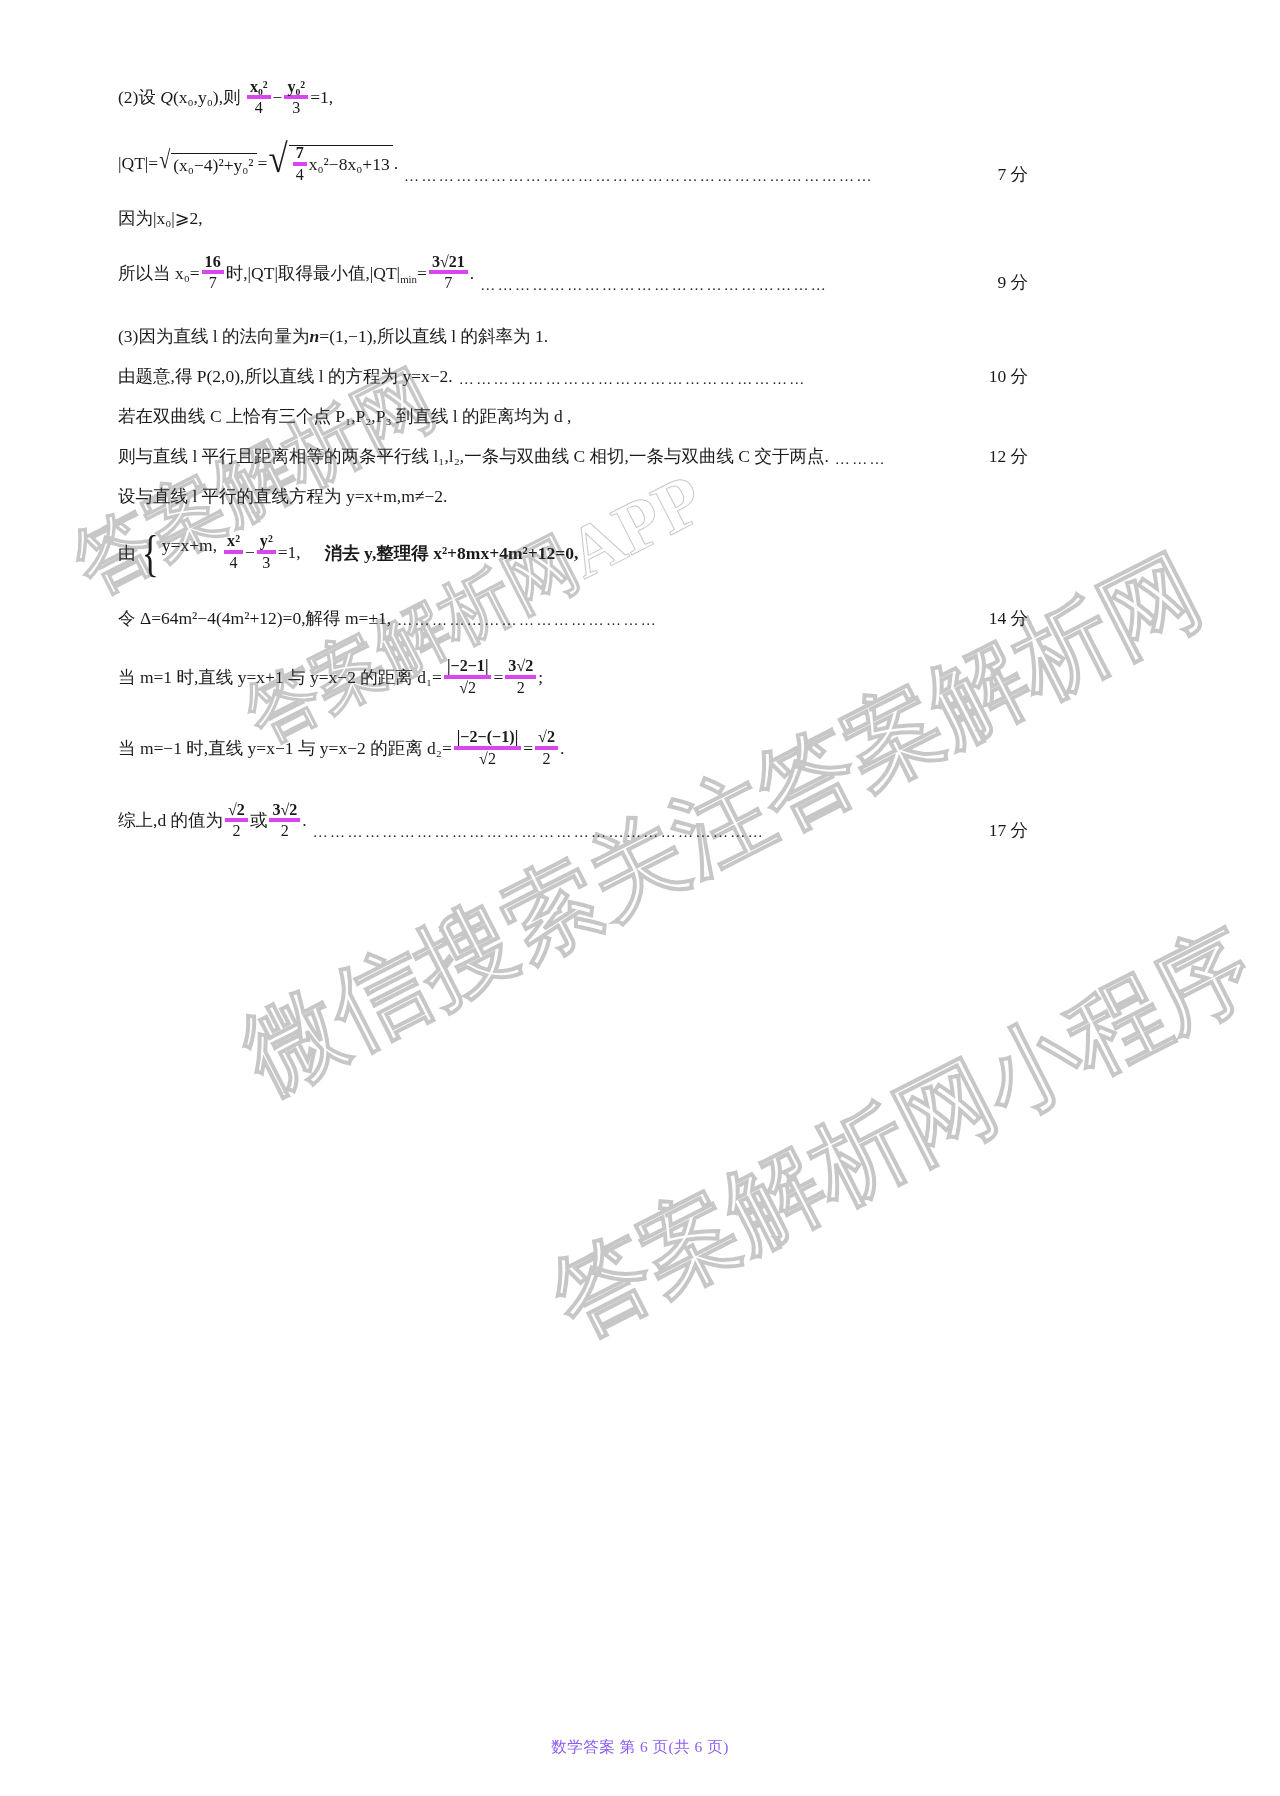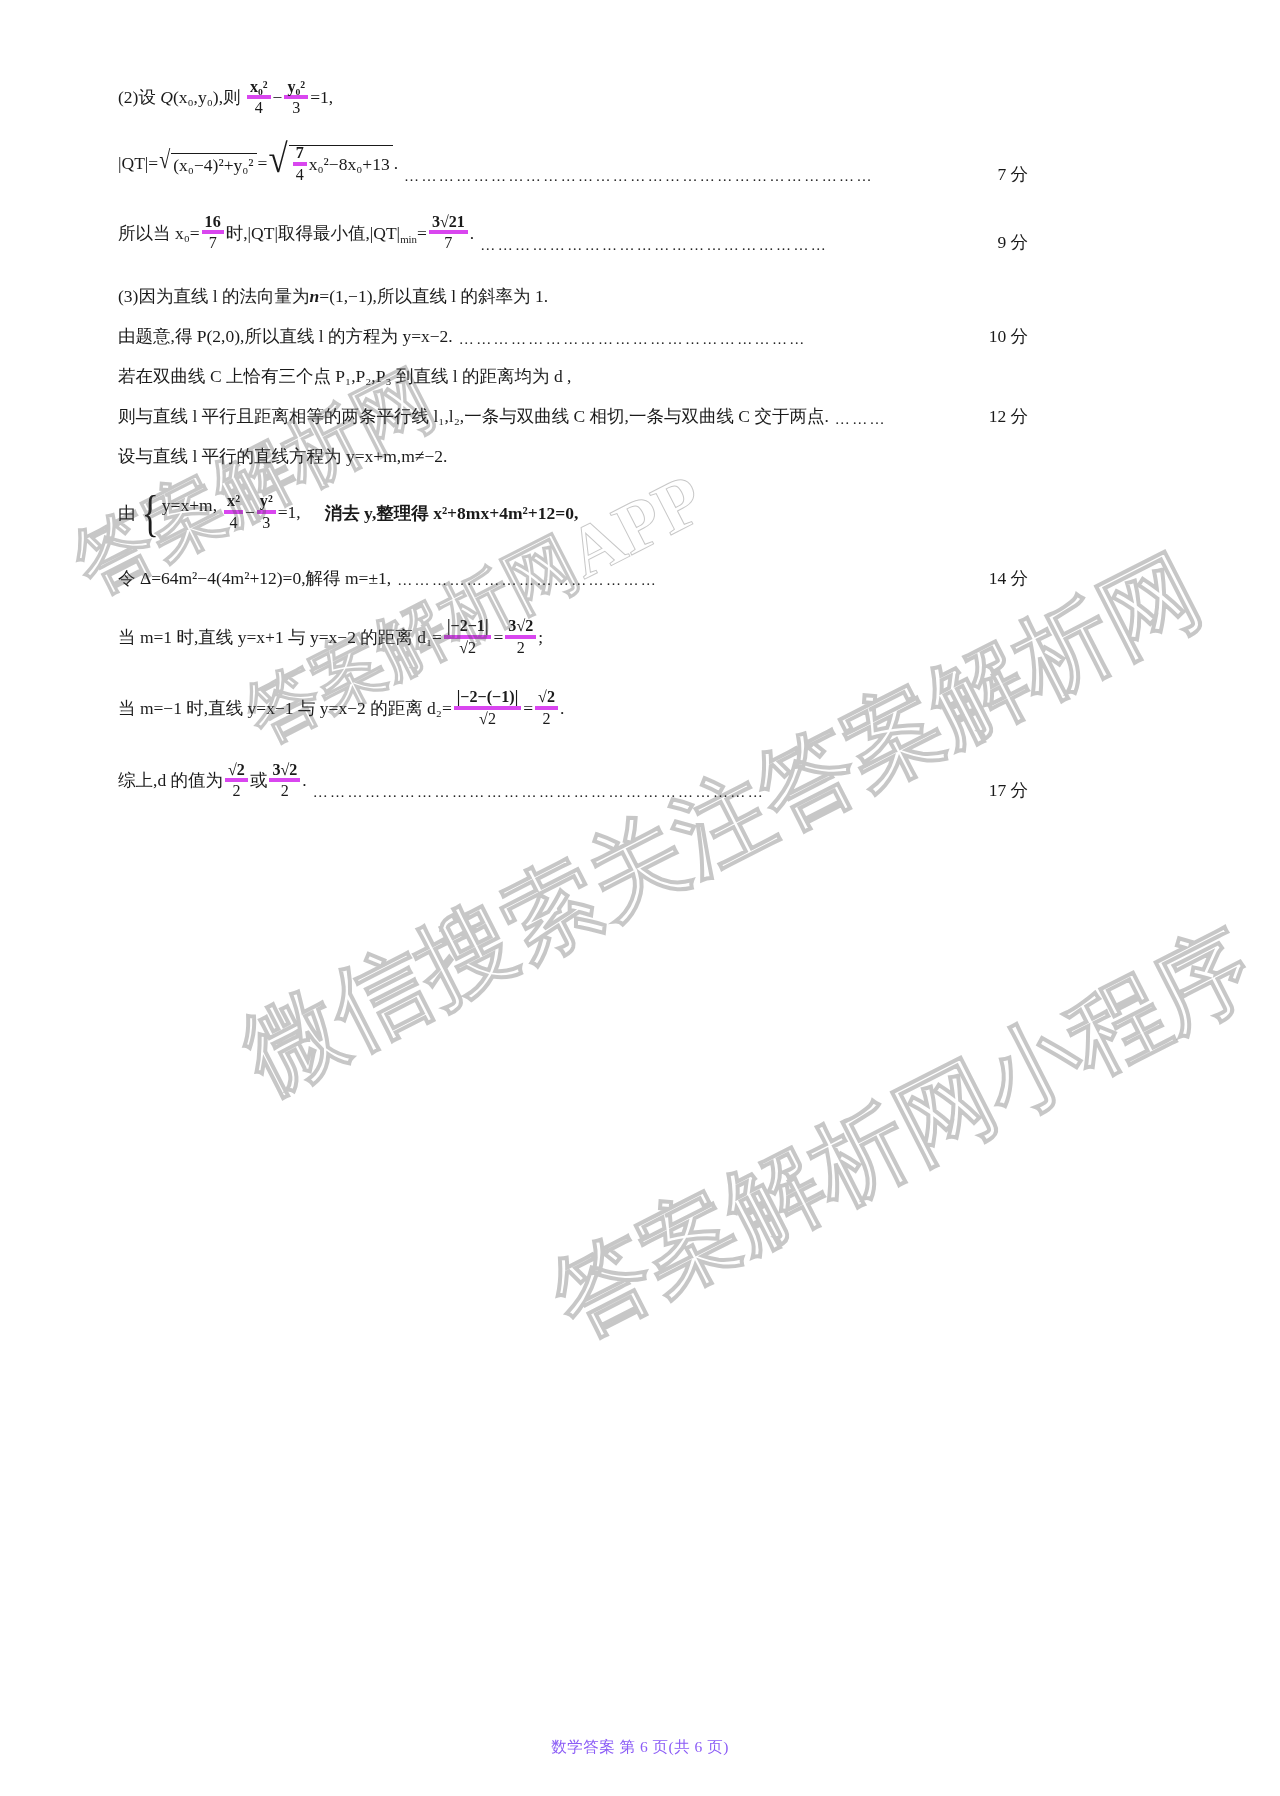--- a/index.html
+++ b/index.html
@@ -178,37 +178,40 @@
         <span class="frac">
             <span class="num">x₀²</span>
             <span class="den">4</span>
           </span><span>−</span><span class="frac">
             <span class="num">y₀²</span>
             <span class="den">3</span>
           </span><span>=1,</span>
       </span>
     </div>
 
-    <div class="line" style="margin-bottom:30px;">
+    <div class="line" style="margin-bottom:20px;">
       <span class="txt">
         <span>|QT|=</span><span class="sqrt">
             <span class="radical">√</span>
             <span class="radicand">(x₀−4)²+y₀²</span>
           </span><span>=</span><span class="sqrt big-sqrt">
             <span class="radical">√</span>
             <span class="radicand"><span class="frac">
                 <span class="num">7</span>
                 <span class="den">4</span>
               </span><span>x₀²−8x₀+13</span></span>
           </span><span>.</span>
       </span>
       <span class="dots">………………………………………………………………………</span>
       <span class="txt">7 分</span>
     </div>
 
+    <div class="line">
+      <span class="txt">因为|x₀|⩾2,</span>
+    </div>
 
     <div class="line" style="margin-bottom:30px;">
       <span class="txt">
         <span>所以当 x₀=</span><span class="frac">
             <span class="num">16</span>
             <span class="den">7</span>
           </span><span>时,|QT|取得最小值,|QT|</span><sub>min</sub><span>=</span><span class="frac">
             <span class="num">3√21</span>
             <span class="den">7</span>
           </span><span>.</span>

